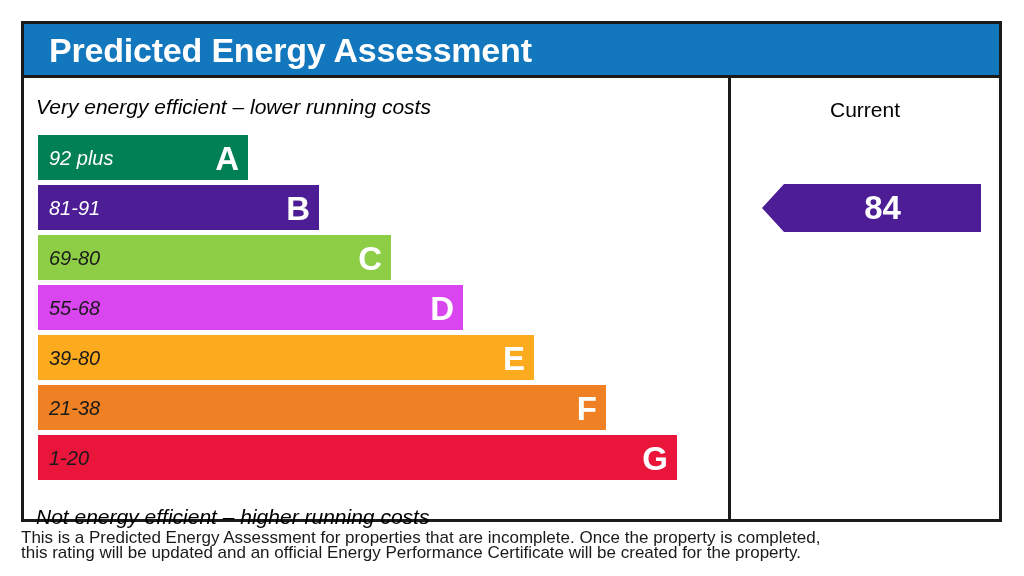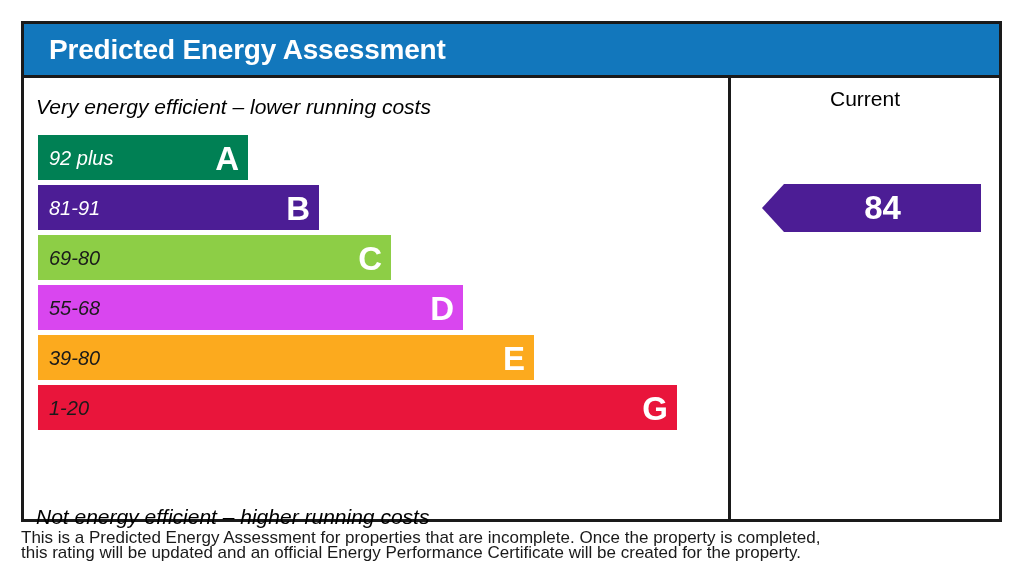--- a/index.html
+++ b/index.html
@@ -46,21 +46,21 @@
     background: #1277bc;
     box-sizing: border-box;
     border-bottom: 3px solid #1a1a1a;
   }
   .title-text {
     position: absolute;
     left: 25px;
     top: 50%;
     transform: translateY(-50%);
     color: #ffffff;
-    font-size: 28px;
+    font-size: 34px;
     font-weight: bold;
     letter-spacing: -0.2px;
     white-space: nowrap;
   }
 
   
   .body-area {
     position: absolute;
     left: 0;
     top: 54px;
@@ -81,21 +81,21 @@
   .current-pane {
     position: absolute;
     left: 707px;
     top: 0;
     right: 0;
     height: 100%;
   }
 
   .pane-heading {
     position: absolute;
-    top: 9px;
+    top: 20px;
     left: 0;
     width: 100%;
     text-align: center;
     font-size: 21px;
     color: #000000;
   }
 
   
   .caption {
     position: absolute;
@@ -206,20 +206,24 @@
               <span class="band-letter">C</span>
             </div>
             <div class="band txt-dark" style="width: 425px; background: #d946ef;">
               <span class="band-range">55-68</span>
               <span class="band-letter">D</span>
             </div>
             <div class="band txt-dark" style="width: 496px; background: rgb(252, 170, 30);">
               <span class="band-range">39-80</span>
               <span class="band-letter">E</span>
             </div>
+            <div class="band txt-dark" style="width: 568px; background: rgb(239, 128, 35);">
+              <span class="band-range">21-38</span>
+              <span class="band-letter">F</span>
+            </div>
             <div class="band txt-dark" style="width: 639px; background: rgb(233, 21, 59);">
               <span class="band-range">1-20</span>
               <span class="band-letter">G</span>
             </div>
           </div>
 
         <div class="caption caption-bottom">Not energy efficient – higher running costs</div>
       </div>
 
       <div class="current-pane">

